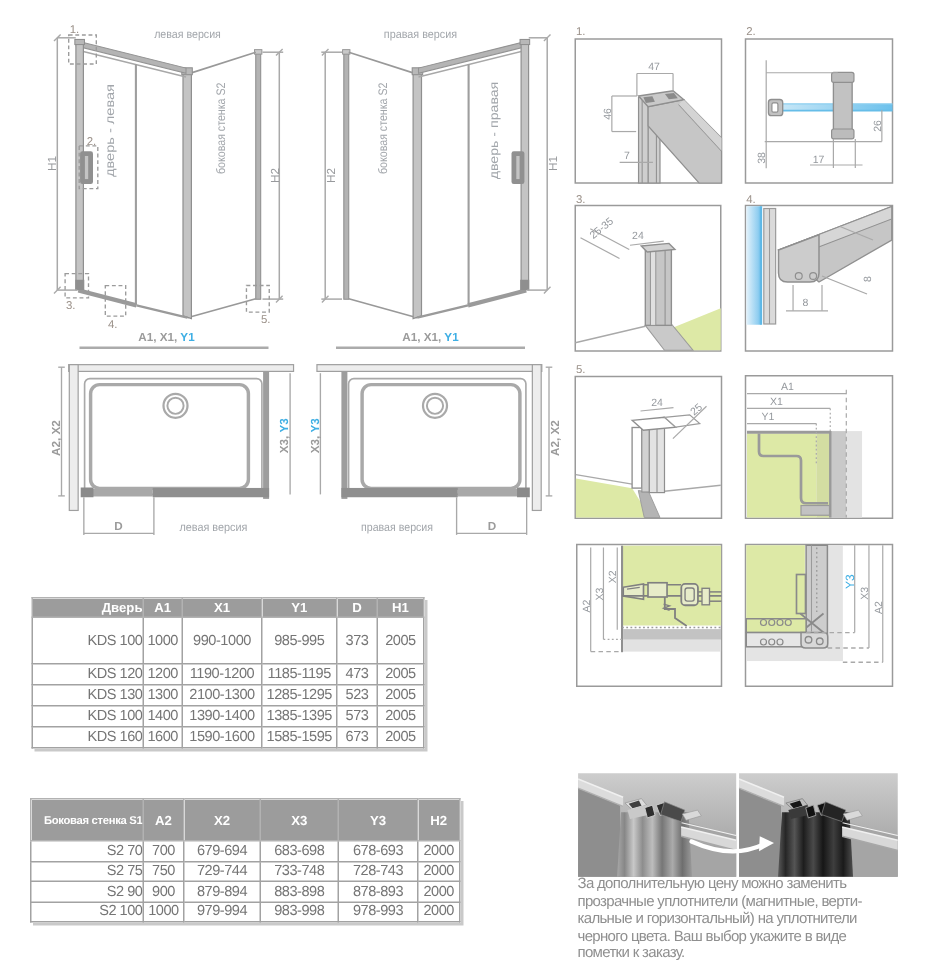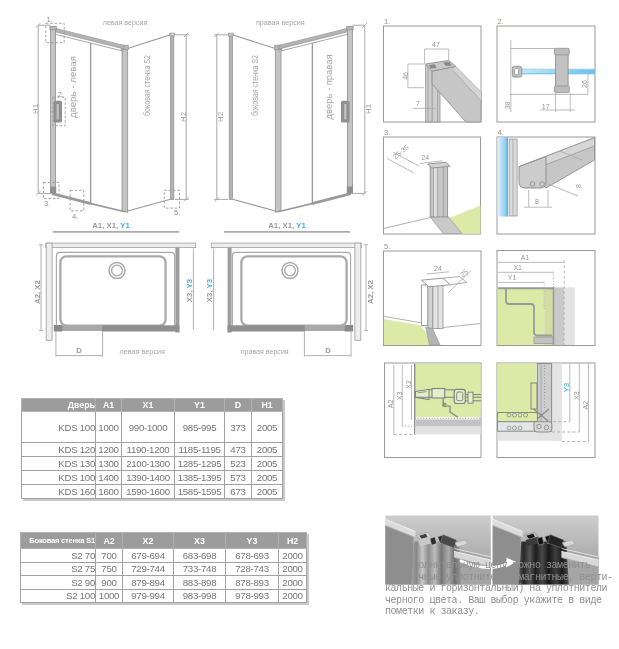--- a/index.html
+++ b/index.html
@@ -2,21 +2,21 @@
 <html><head>
 <meta charset="utf-8">
 <style>
   html,body{margin:0;padding:0;background:#fff;}
   .page{position:relative;width:619px;height:649px;background:#fff;font-family:"Liberation Sans",sans-serif;overflow:hidden;}
   .page svg{position:absolute;left:0;top:0;}
   table.spec{position:absolute;border-collapse:collapse;table-layout:fixed;box-shadow:2px 2px 0 #c9c9c9;}
   table.spec th{background:#9c9c9c;color:#fff;font-weight:bold;border:1px solid #b2b2b2;padding:0;font-size:8.8px;white-space:nowrap;overflow:hidden;}
   table.spec td{color:#757575;border:1px solid #a2a2a2;background:#fff;text-align:center;padding:0;font-size:9.7px;letter-spacing:-0.3px;white-space:nowrap;overflow:hidden;}
   table.spec td.n, table.spec th.n{text-align:right;padding-left:3px;}
-  #txt{position:absolute;left:385px;top:560px;white-space:nowrap;font-size:10px;letter-spacing:-0.45px;line-height:11.55px;color:#8f8f8f;font-family:Liberation Mono, monospace;}
+  #txt{position:absolute;left:385px;top:584px;white-space:nowrap;font-size:10px;letter-spacing:-0.45px;line-height:11.55px;color:#8f8f8f;}
 </style>
 </head>
 <body>
 <div class="page">
 <svg width="619" height="649" viewBox="0 0 619 649">
 <defs>
   <linearGradient id="gl" x1="0" y1="0" x2="1" y2="0">
     <stop offset="0" stop-color="#cfeaf8"></stop>
           <stop offset="1" stop-color="#6cc1ec"></stop>
   </linearGradient>
@@ -608,21 +608,21 @@
 <table class="spec" style="left:20px;top:532px;width:286px;">
   <colgroup>
         <col style="width:75px">
         <col style="width:27px">
         <col style="width:51px">
         <col style="width:52px">
         <col style="width:53px">
         <col style="width:28px">
       </colgroup>
   <tbody>
-        <tr style="height:16px">
+        <tr style="height:28px">
           <th class="n" style="font-size:7.5px;letter-spacing:-0.2px">Боковая стенка S1</th>
           <th>A2</th>
           <th>X2</th>
           <th>X3</th>
           <th>Y3</th>
           <th>H2</th>
         </tr>
   <tr style="height:13.5px">
           <td class="n">S2 70</td>
           <td>700</td>

